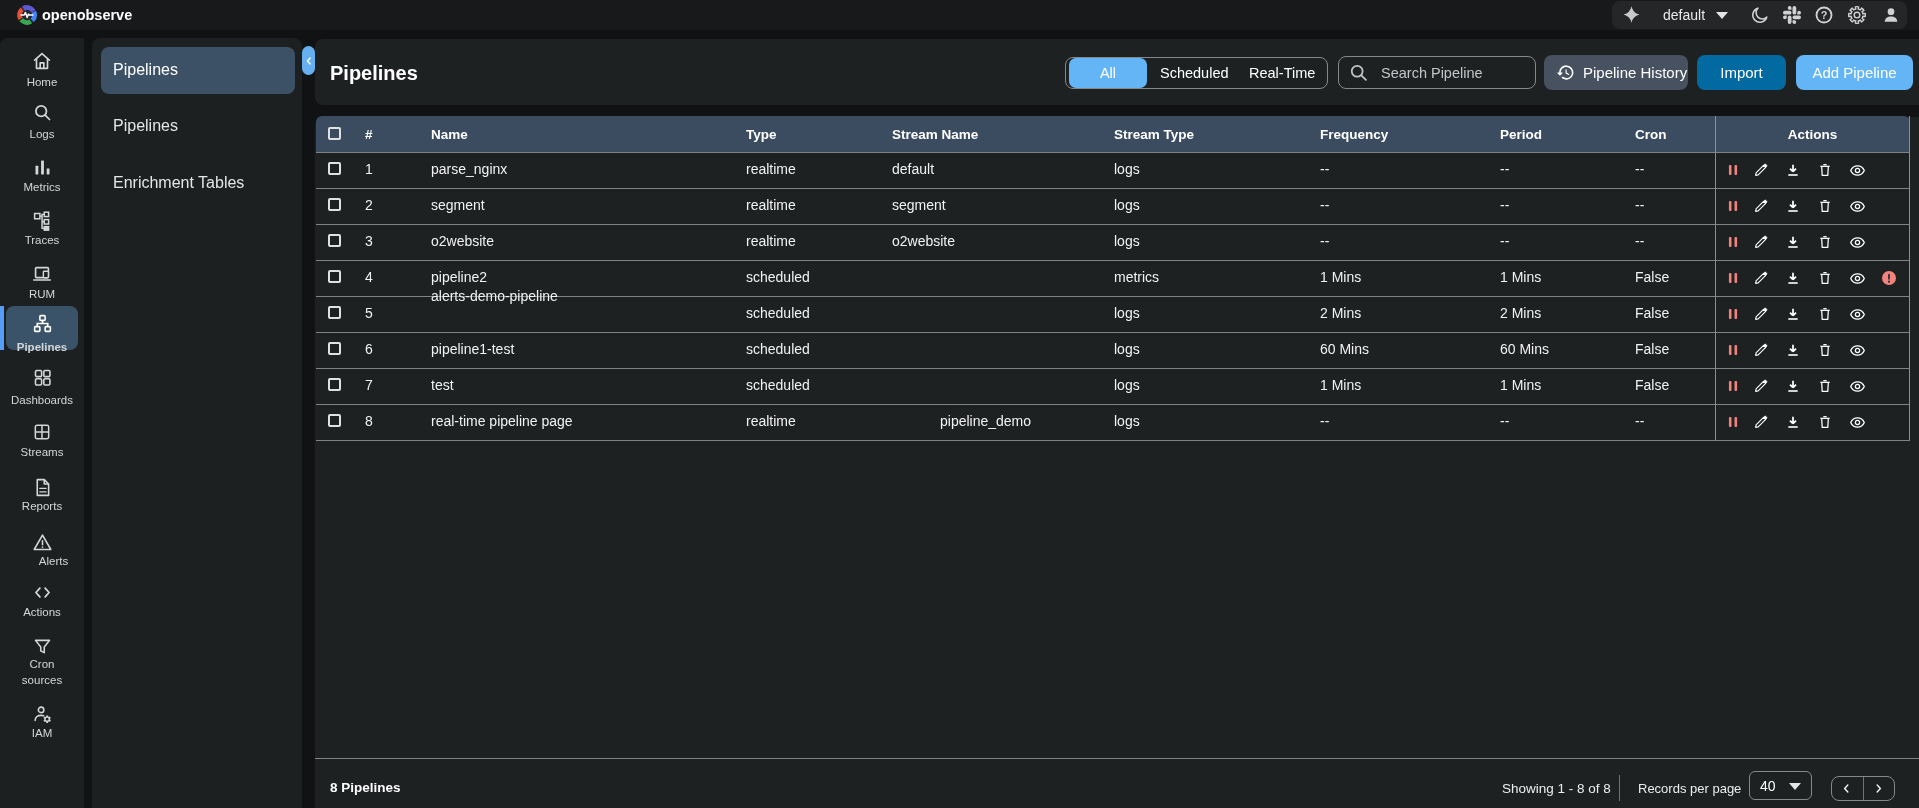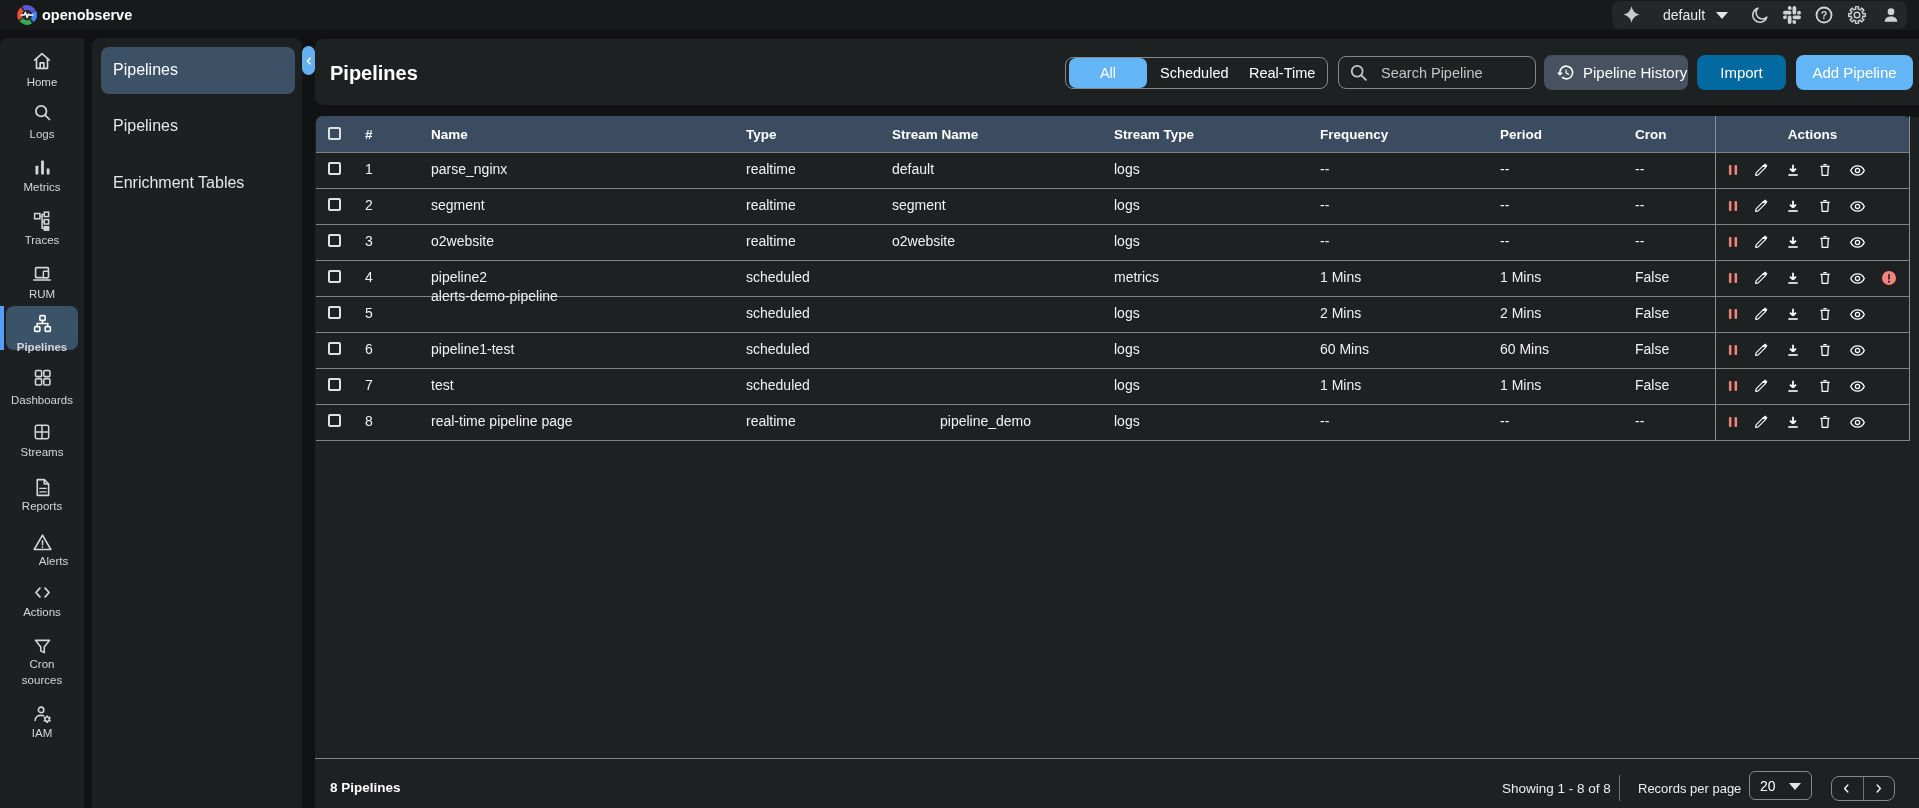--- a/index.html
+++ b/index.html
@@ -567,21 +567,21 @@
     </svg>
   </div>
 <div class="abs hline" style="top:440px;"></div>
 
 <div class="abs hline" style="top:758px;left:315px;width:1604px;"></div>
 <div class="abs" style="left:330px;top:780px;color:#fff;font-size:13.5px;font-weight:bold;text-align:right;">8 Pipelines</div>
 <div class="abs" style="left:1502px;top:781px;color:#eceeee;font-size:13.5px;">Showing 1 - 8 of 8</div>
 <div class="abs" style="left:1619px;top:775px;width:1px;height:26px;background:#6f7376;"></div>
 <div class="abs" style="left:1638px;top:781px;color:#eceeee;font-size:13px;">Records per page</div>
 <div class="abs" style="left:1749px;top:771px;width:63px;height:29px;border:1px solid #85898c;border-radius:6px;"></div>
-<div class="abs" style="left:1760px;top:778px;color:#fff;font-size:14px;">20</div>
+<div class="abs" style="left:1760px;top:778px;color:#fff;font-size:14px;">40</div>
 <div class="abs" id="dd-caret" style="left:1789px;top:783px;width:0;height:0;border-left:6px solid transparent;border-right:6px solid transparent;border-top:7px solid #e2e4e5;"></div>
 <div class="abs" id="pager" style="left:1831px;top:776px;width:64px;height:25px;border:1px solid #85898c;border-radius:8px;"></div>
 <div class="abs" style="left:1863px;top:777px;width:1px;height:23px;background:#6f7376;"></div>
 <div class="abs" style="left:1840px;top:782px;">
     <svg width="13" height="13" viewBox="0 0 24 24" fill="none" style="">
       <path d="M14.5 5.5 L8.5 12 L14.5 18.5" stroke="#ffffff" stroke-width="2.4" fill="none" stroke-linecap="round" stroke-linejoin="round"></path>
     </svg>
   </div>
 <div class="abs" style="left:1872px;top:782px;">
     <svg width="13" height="13" viewBox="0 0 24 24" fill="none" style="">

